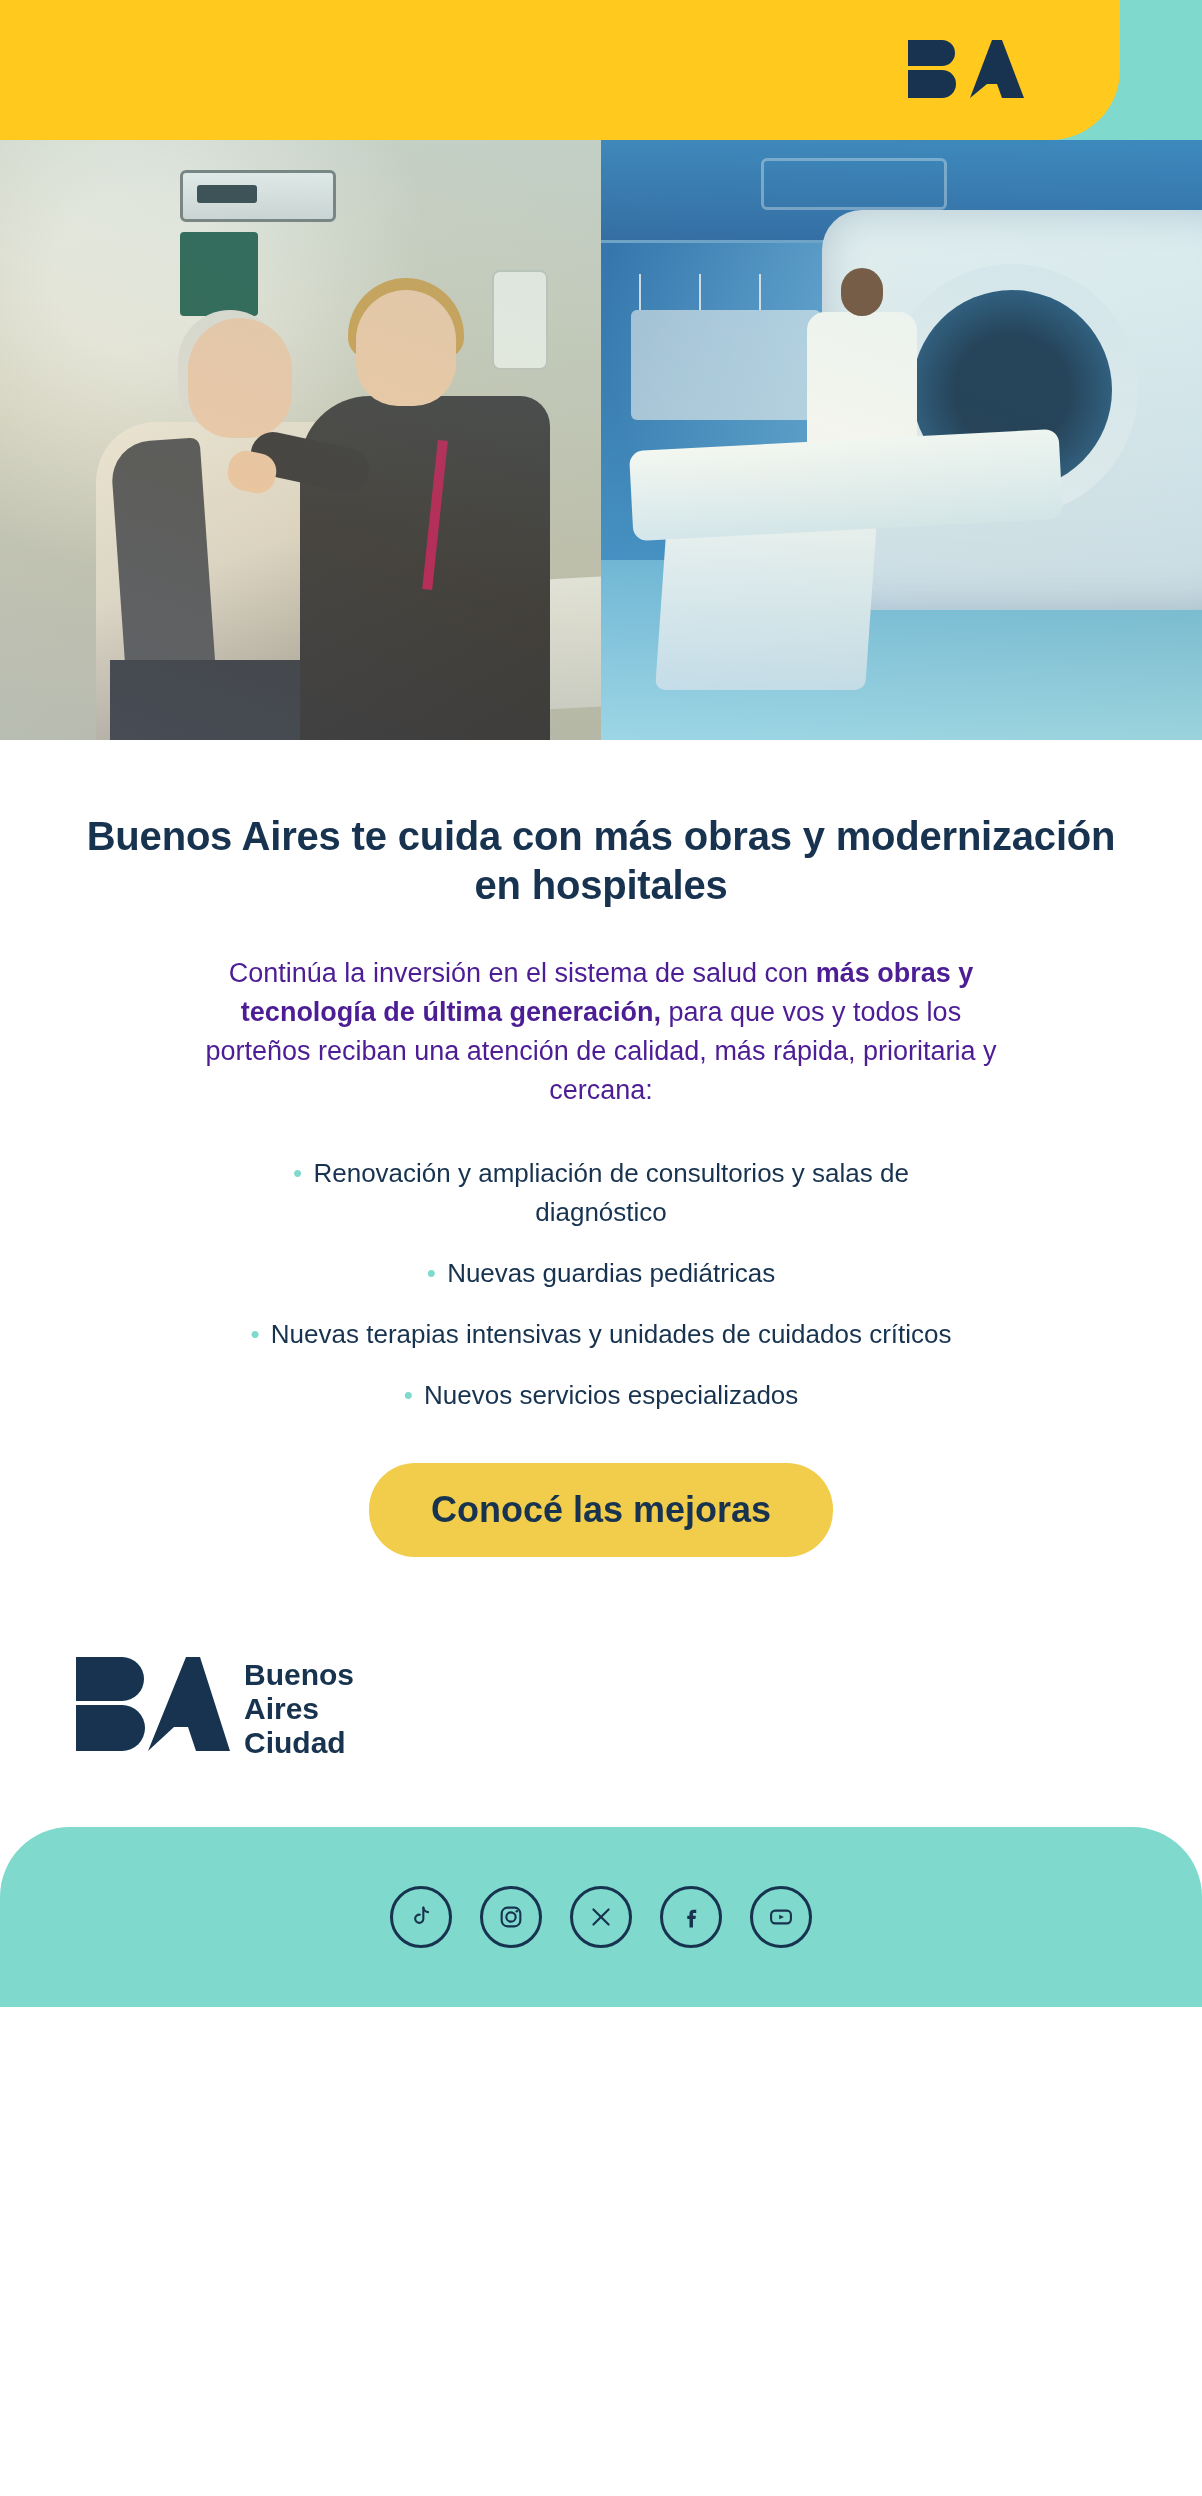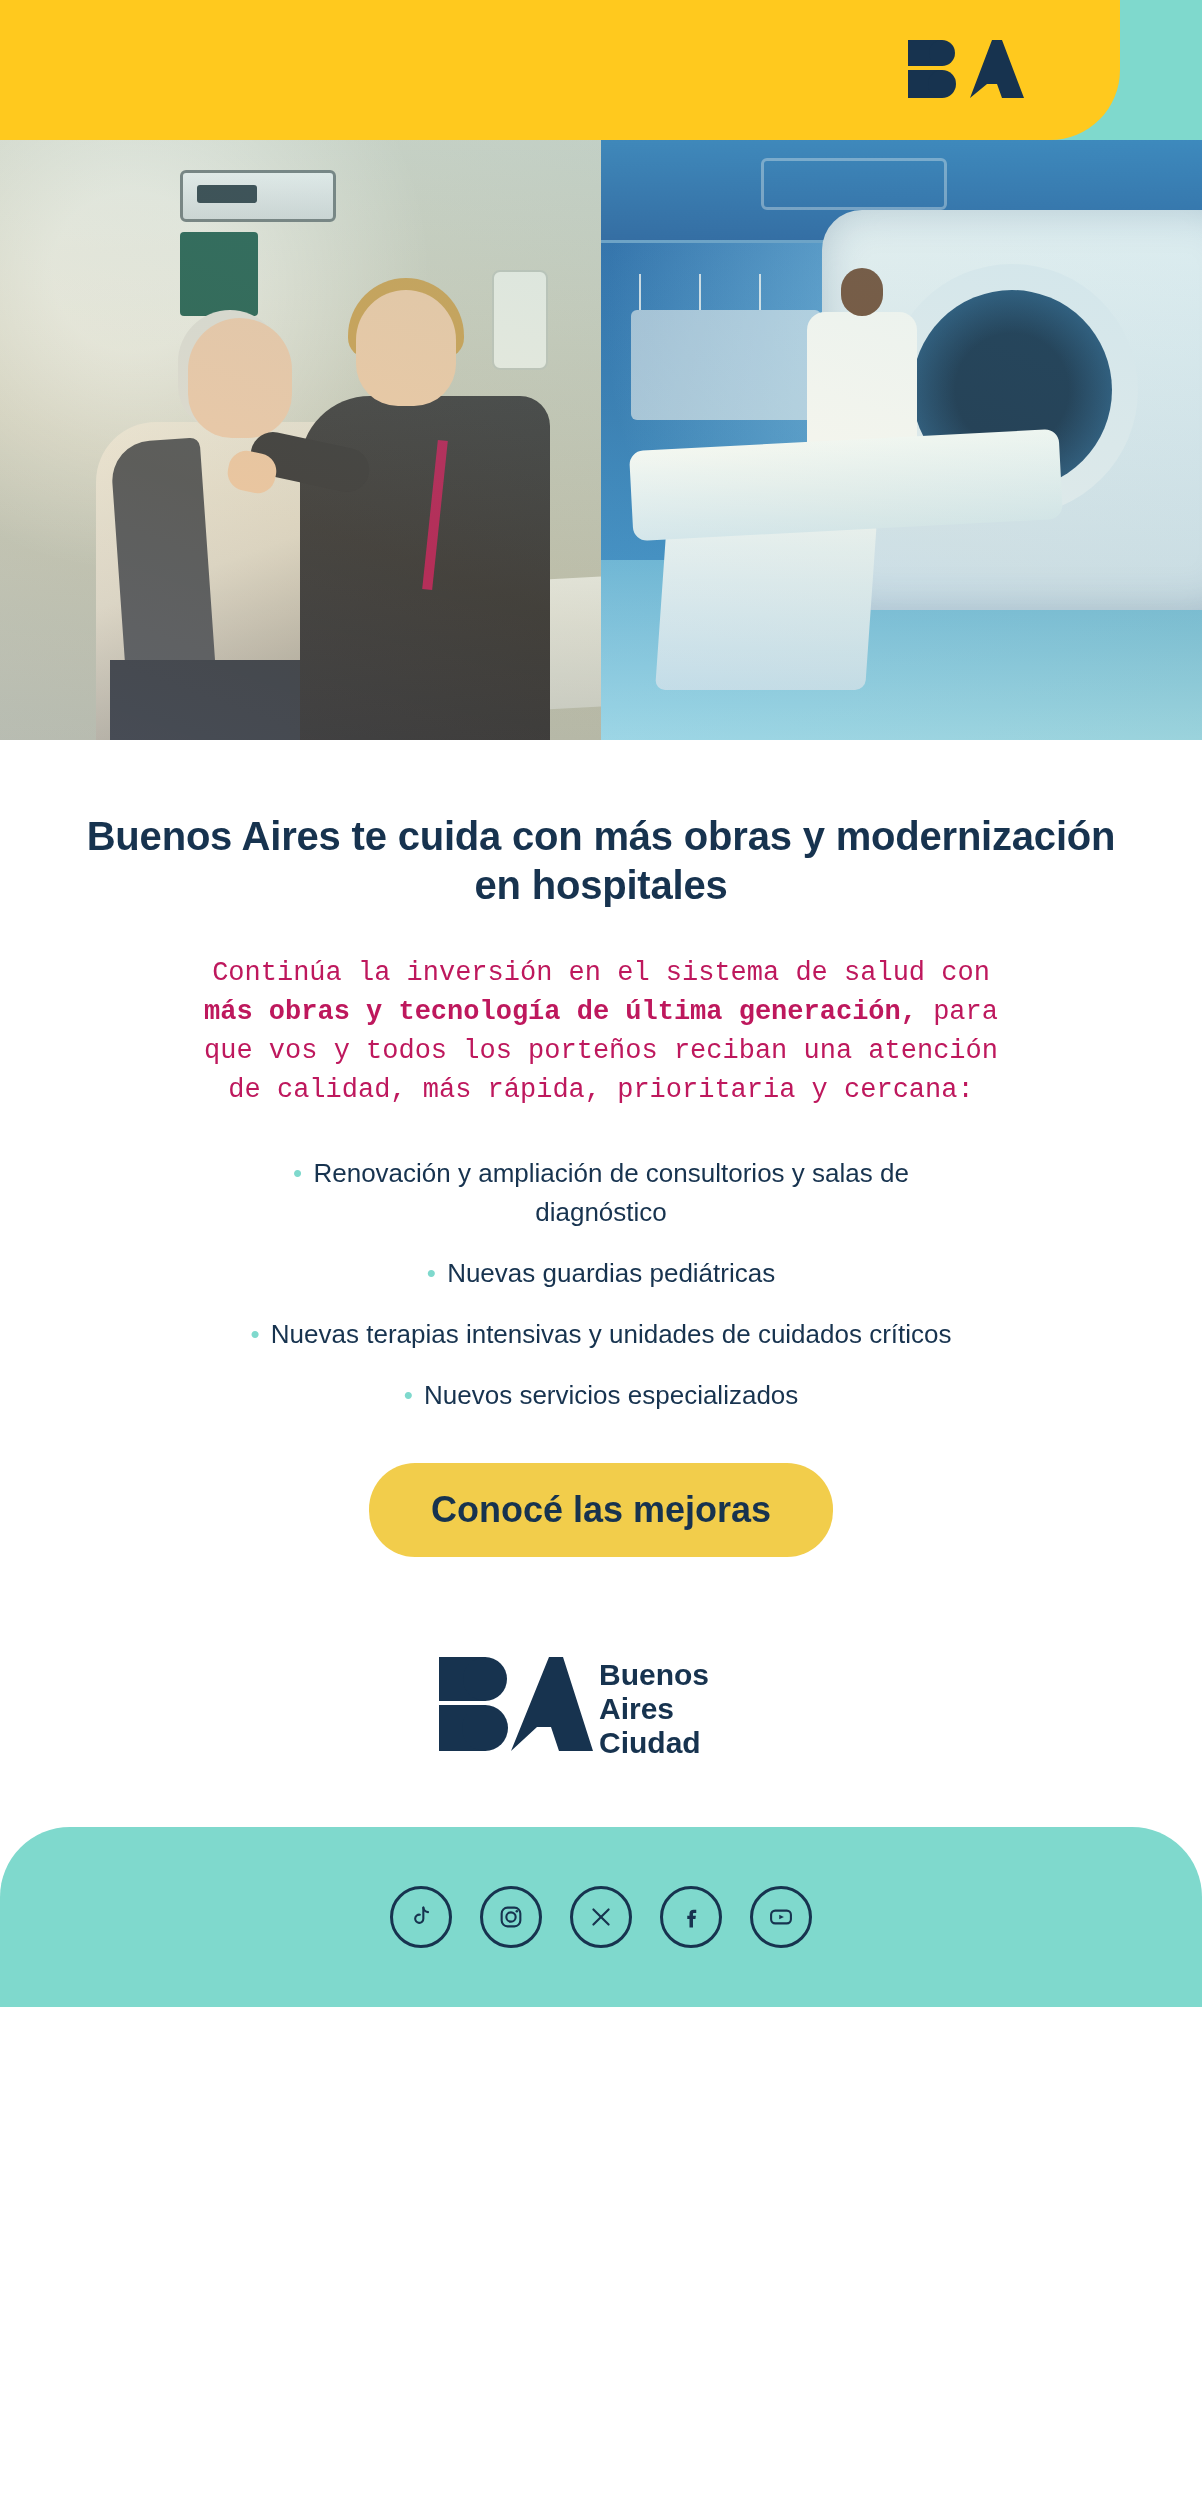--- a/index.html
+++ b/index.html
@@ -222,24 +222,23 @@
     font-size: 40px;
     line-height: 1.22;
     font-weight: bold;
     color: #17334f;
     margin: 16px 0 44px 0;
     letter-spacing: -0.2px;
   }
   .intro {
     font-size: 27px;
     line-height: 1.45;
-    color: #be185d;
+    color: #4c1d95;
     margin: 8px auto 44px auto;
     max-width: 830px;
-    font-family: Liberation Mono, monospace;
   }
   .intro b { font-weight: bold; }
 
   .bullets {
     list-style: none;
     margin: 0 auto 48px auto;
     padding: 0;
     max-width: 720px;
     text-align: center;
   }
@@ -274,23 +273,23 @@
     padding: 26px 62px;
     border: none;
     border-radius: 46px;
     cursor: pointer;
     font-family: "Liberation Sans", sans-serif;
   }
 
   
   .brand {
     display: flex;
-    justify-content: center;
+    justify-content: flex-start;
     align-items: center;
-    gap: 6px;
+    gap: 14px;
     margin-bottom: 68px;
   }
   .brand svg { display: block; }
 
   
   .socialbar {
     position: relative;
     width: 1202px;
     height: 180px;
     background: #7fd9cd;

